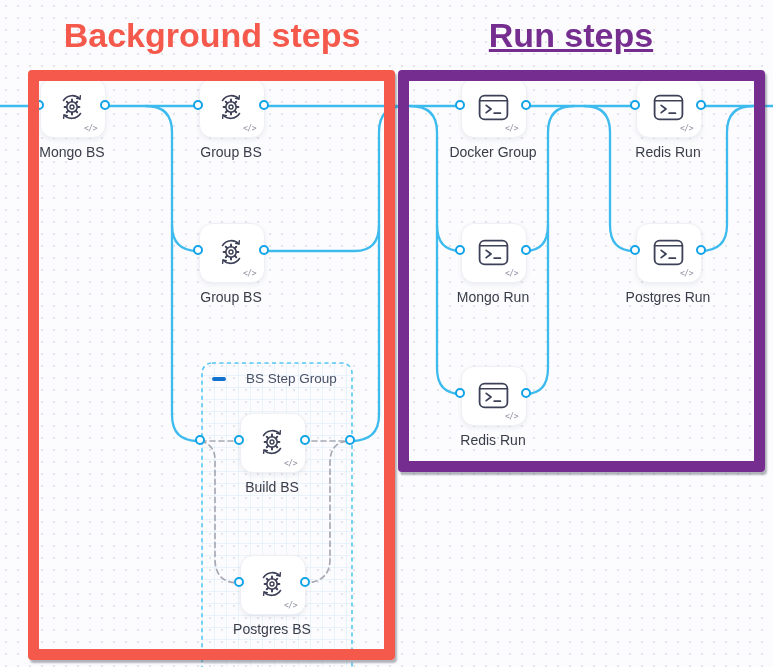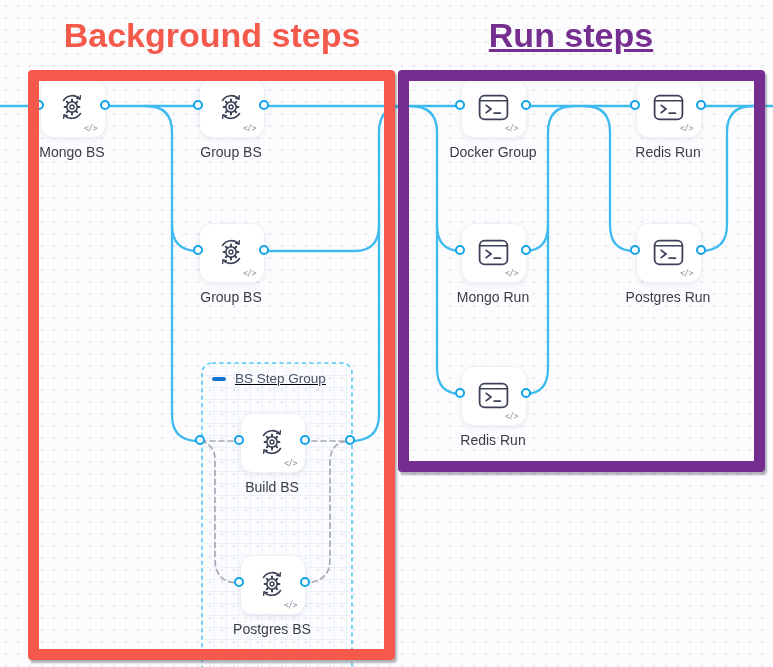--- a/index.html
+++ b/index.html
@@ -37,21 +37,21 @@
   .box-purple{left:398px;top:70px;width:345px;height:380px;border:11px solid var(--purple);}
   
   .group-bg{
     left:202px;top:363px;width:150px;height:304px;z-index:1;border-radius:10px;
     background-image:
       linear-gradient(rgba(90,170,220,0.10) 1px, transparent 1px),
       linear-gradient(90deg, rgba(90,170,220,0.10) 1px, transparent 1px);
     background-size:12px 12px;
   }
   .group-label-row{
-    left:212px;top:371px;z-index:30;display:flex;align-items:center;gap:9px;text-decoration:underline;
+    left:212px;top:371px;z-index:30;display:flex;align-items:center;gap:20px;
   }
   .group-collapse-dash{
     width:14px;height:4px;border-radius:2px;background:#1273CF;flex:0 0 auto;
   }
   .group-label-text{
     font-size:13.5px;color:#475065;white-space:nowrap;
   }
   
   svg.wires{position:absolute;left:0;top:0;z-index:5;}
   

